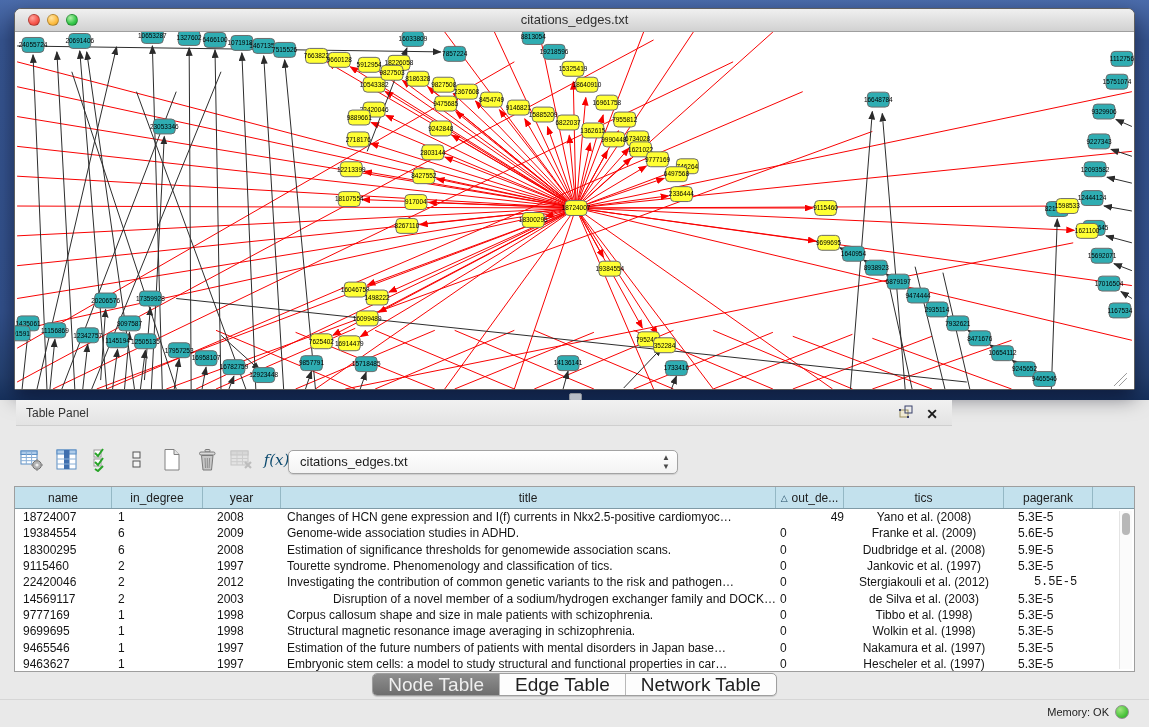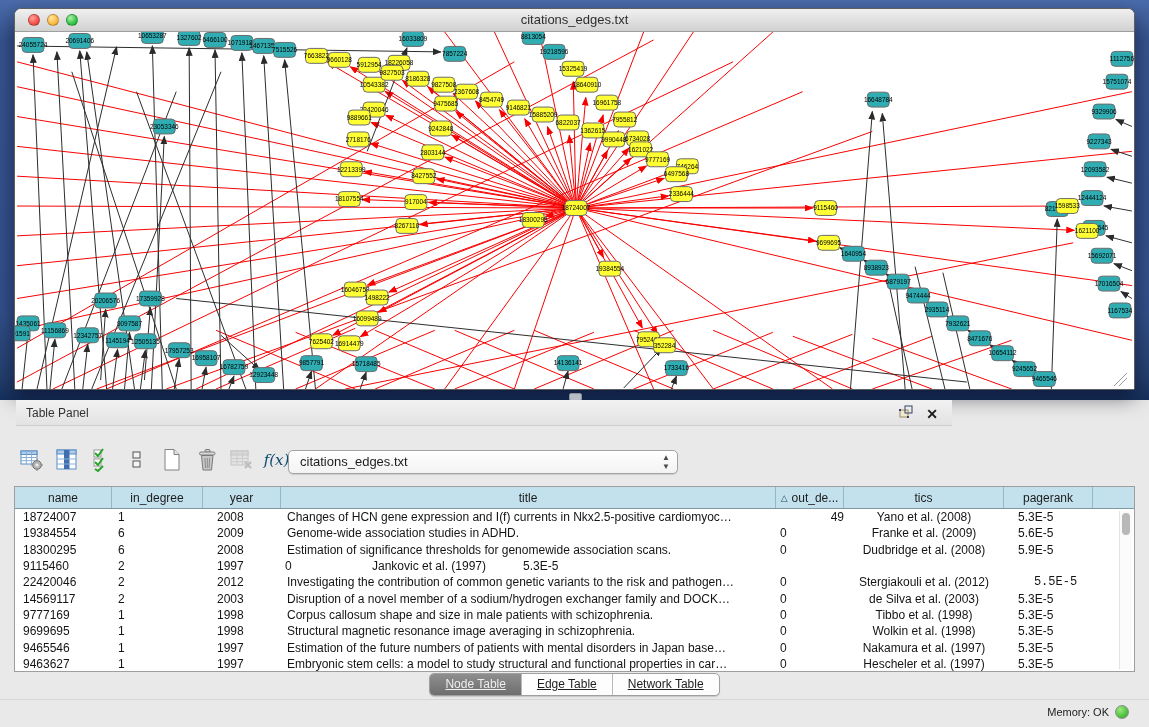--- a/index.html
+++ b/index.html
@@ -56,21 +56,21 @@
   .tr{display:flex;height:16.3px;align-items:center;}
   .td{font-size:12px;color:#141414;box-sizing:border-box;overflow:hidden;white-space:nowrap;}
   .scrollbar{position:absolute;right:2px;top:24px;width:12px;height:158px;background:#fbfbfb;
     border-left:1px solid #e4e4e4;}
   .thumb{position:absolute;left:2px;top:2px;width:8px;height:22px;background:#b8b8b8;border-radius:5px;}
 
   
   .tabs-bar{position:absolute;left:0;top:673px;width:1149px;display:flex;justify-content:center;}
   .seg{display:flex;height:21px;border:1px solid #9f9f9f;border-radius:5px;overflow:hidden;
     background:#fdfdfd;box-shadow:0 1px 1px rgba(0,0,0,.15);}
-  .seg-btn{padding:0 15px;font-size:12px;line-height:21px;color:#1e1e1e;border-left:1px solid #b9b9b9;text-decoration:underline;}
+  .seg-btn{padding:0 15px;font-size:19px;line-height:21px;color:#1e1e1e;border-left:1px solid #b9b9b9;}
   .seg-btn:first-child{border-left:none;}
   .seg-btn.sel{background:linear-gradient(#8e8e8e,#6e6e6e);color:#efefef;}
 
   
   .status{position:absolute;left:0;bottom:0;width:1149px;height:27px;border-top:1px solid #d6d6d6;text-align:right;}
   .mem{position:absolute;right:20px;top:5px;display:flex;align-items:center;gap:6px;
     font-size:11px;color:#222;}
   .mem-dot{width:14px;height:14px;border-radius:50%;border:1px solid #8f8f8f;box-sizing:border-box;
     background:radial-gradient(circle at 35% 30%,#9fe77d,#46c139 65%,#35a02b);}
 </style>
@@ -822,38 +822,39 @@
           <div class="td" style="width: 78px; text-align: left; padding-left: 14px;">2008</div>
           <div class="td" style="width: 495px; text-align: left; padding-left: 6px;">Estimation of significance thresholds for genomewide association scans.</div>
           <div class="td" style="width: 68px; text-align: left; padding-left: 4px;">0</div>
           <div class="td" style="width: 160px; text-align: center; padding-left: 0px;">Dudbridge et al. (2008)</div>
           <div class="td" style="width: 89px; text-align: left; padding-left: 14px;">5.9E-5</div>
         </div>
         <div class="tr">
           <div class="td" style="width: 97px; text-align: left; padding-left: 8px;">9115460</div>
           <div class="td" style="width: 91px; text-align: left; padding-left: 6px;">2</div>
           <div class="td" style="width: 78px; text-align: left; padding-left: 14px;">1997</div>
+          <div class="td" style="width: 495px; text-align: left; padding-left: 6px;">Tourette syndrome. Phenomenology and classification of tics.</div>
           <div class="td" style="width: 68px; text-align: left; padding-left: 4px;">0</div>
           <div class="td" style="width: 160px; text-align: center; padding-left: 0px;">Jankovic et al. (1997)</div>
           <div class="td" style="width: 89px; text-align: left; padding-left: 14px;">5.3E-5</div>
         </div>
         <div class="tr">
           <div class="td" style="width: 97px; text-align: left; padding-left: 8px;">22420046</div>
           <div class="td" style="width: 91px; text-align: left; padding-left: 6px;">2</div>
           <div class="td" style="width: 78px; text-align: left; padding-left: 14px;">2012</div>
           <div class="td" style="width: 495px; text-align: left; padding-left: 6px;">Investigating the contribution of common genetic variants to the risk and pathogen…</div>
           <div class="td" style="width: 68px; text-align: left; padding-left: 4px;">0</div>
           <div class="td" style="width: 160px; text-align: center; padding-left: 0px;">Stergiakouli et al. (2012)</div>
           <div class="td" style="width: 89px; text-align: center; padding-left: 14px; font-family: Liberation Mono, monospace;">5.5E-5</div>
         </div>
         <div class="tr">
           <div class="td" style="width: 97px; text-align: left; padding-left: 8px;">14569117</div>
           <div class="td" style="width: 91px; text-align: left; padding-left: 6px;">2</div>
           <div class="td" style="width: 78px; text-align: left; padding-left: 14px;">2003</div>
-          <div class="td" style="width: 495px; text-align: left; padding-left: 6px;">Disruption of a novel member of a sodium/hydrogen exchanger family and DOCK…</div>
+          <div class="td" style="width: 495px; text-align: right; padding-left: 6px;">Disruption of a novel member of a sodium/hydrogen exchanger family and DOCK…</div>
           <div class="td" style="width: 68px; text-align: left; padding-left: 4px;">0</div>
           <div class="td" style="width: 160px; text-align: center; padding-left: 0px;">de Silva et al. (2003)</div>
           <div class="td" style="width: 89px; text-align: left; padding-left: 14px;">5.3E-5</div>
         </div>
         <div class="tr">
           <div class="td" style="width: 97px; text-align: left; padding-left: 8px;">9777169</div>
           <div class="td" style="width: 91px; text-align: left; padding-left: 6px;">1</div>
           <div class="td" style="width: 78px; text-align: left; padding-left: 14px;">1998</div>
           <div class="td" style="width: 495px; text-align: left; padding-left: 6px;">Corpus callosum shape and size in male patients with schizophrenia.</div>
           <div class="td" style="width: 68px; text-align: left; padding-left: 4px;">0</div>

